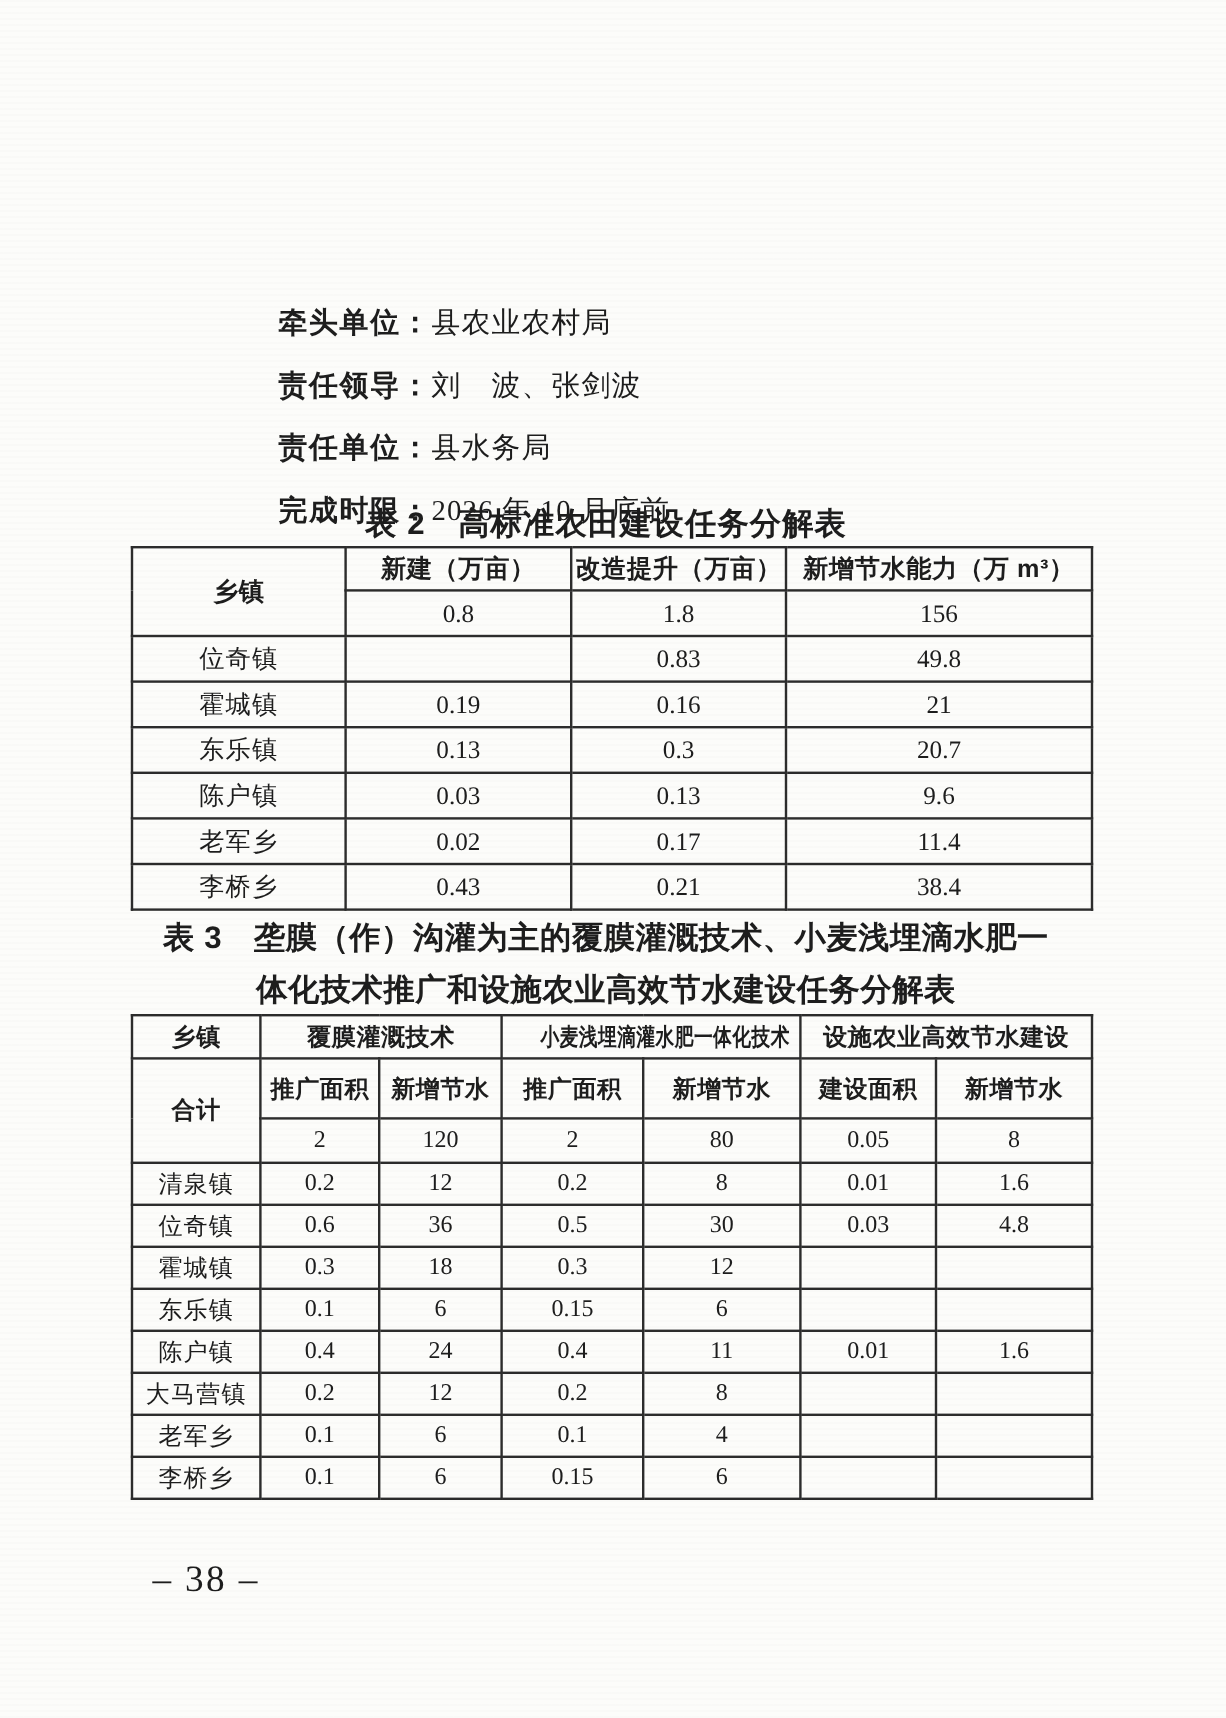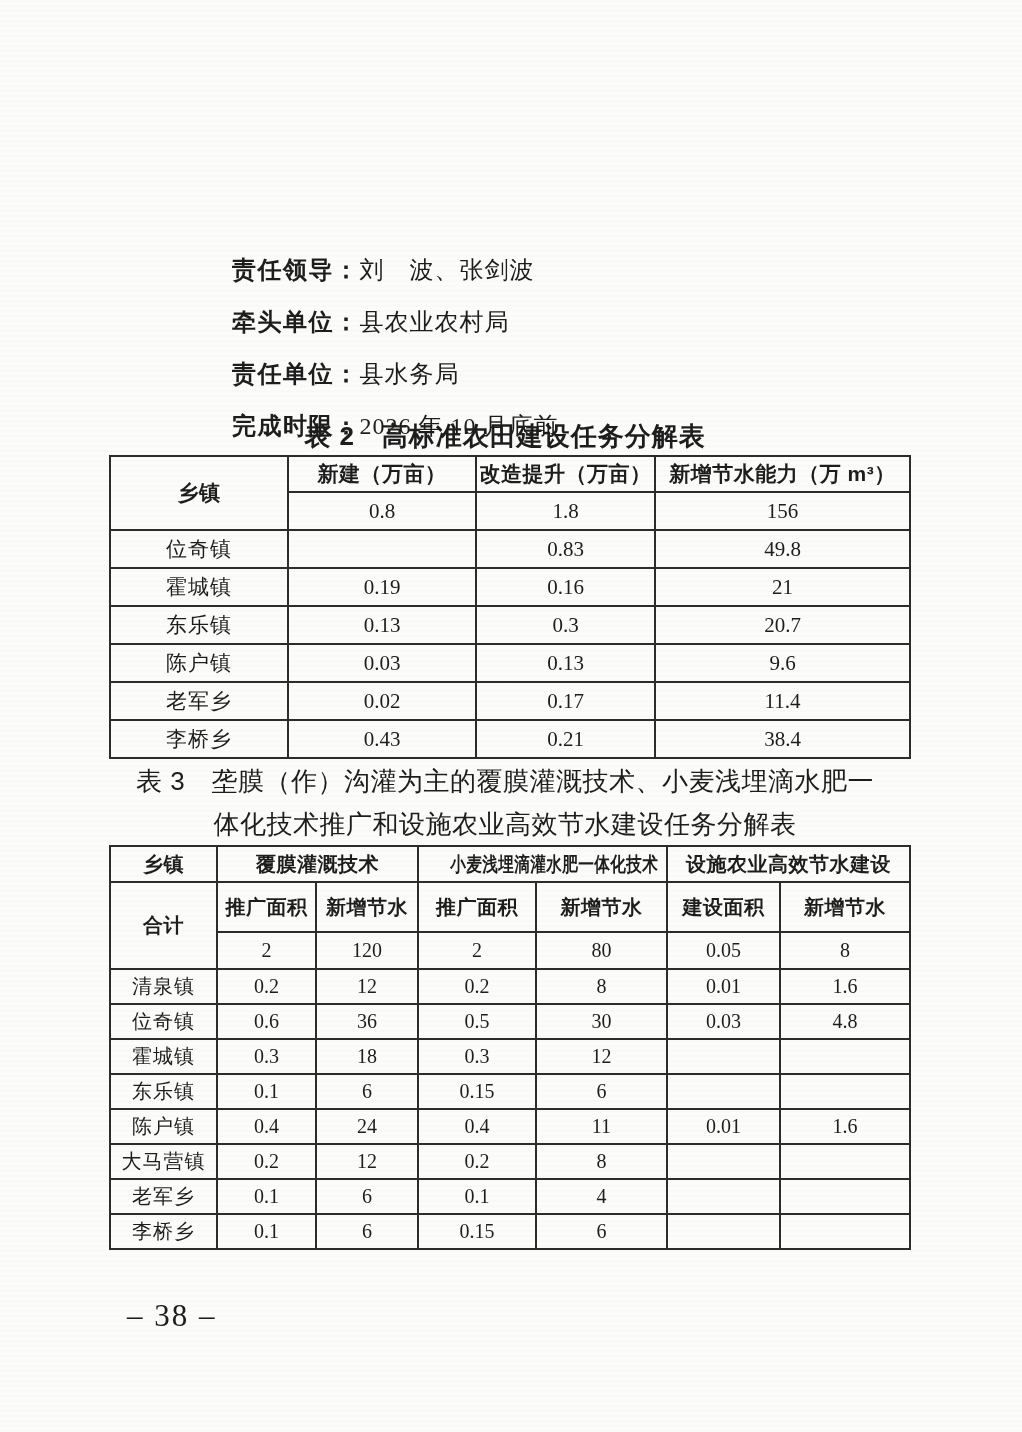--- a/index.html
+++ b/index.html
@@ -25,21 +25,21 @@
   .doc-value{letter-spacing:1px;}
 
   .t2-title{
     position:absolute;left:105px;top:419px;width:800px;
     text-align:center;font-size:26px;font-weight:700;
     font-family:"Liberation Sans","DejaVu Sans",sans-serif;
     letter-spacing:1px;
   }
   .t3-title{
     position:absolute;left:95px;top:760px;width:820px;
-    text-align:center;font-size:26px;font-weight:400;
+    text-align:center;font-size:26px;font-weight:700;
     font-family:"Liberation Sans","DejaVu Sans",sans-serif;
     line-height:43px;letter-spacing:0.5px;
   }
 
   table.doc{
     position:absolute;left:109px;width:800px;
     border-collapse:collapse;table-layout:fixed;
   }
   table.t2{top:455px;}
   table.t3{top:845px;}
@@ -61,24 +61,24 @@
     font-size:31px;letter-spacing:2px;
   }
 </style>
 </head>
 <body>
 
 <div class="page">
 
   <div class="doc-lines">
     <div class="doc-line">
+      <span class="doc-label">牵头单位：</span><span class="doc-value">县农业农村局</span>
+    </div>
+    <div class="doc-line">
       <span class="doc-label">责任领导：</span><span class="doc-value">刘　波、张剑波</span>
-    </div>
-    <div class="doc-line">
-      <span class="doc-label">牵头单位：</span><span class="doc-value">县农业农村局</span>
     </div>
     <div class="doc-line">
       <span class="doc-label">责任单位：</span><span class="doc-value">县水务局</span>
     </div>
     <div class="doc-line">
       <span class="doc-label">完成时限：</span><span class="doc-value">2026 年 10 月底前</span>
     </div>
   </div>
 
   <div class="t2-title">表 2　高标准农田建设任务分解表</div>

